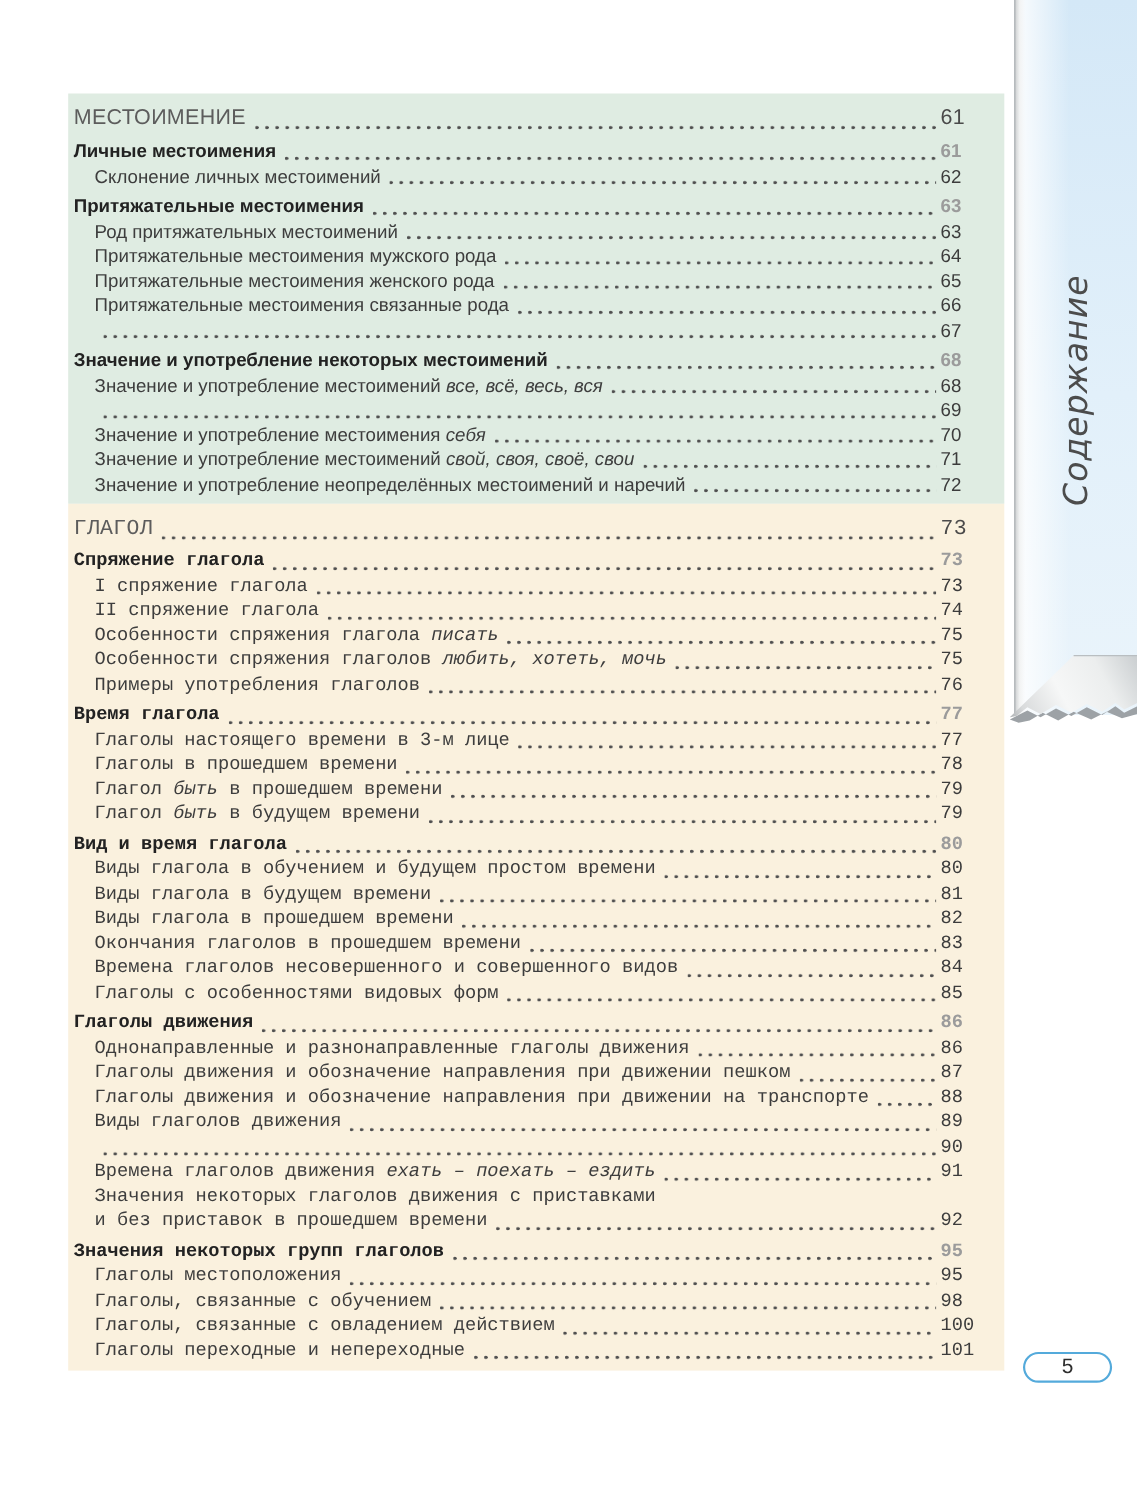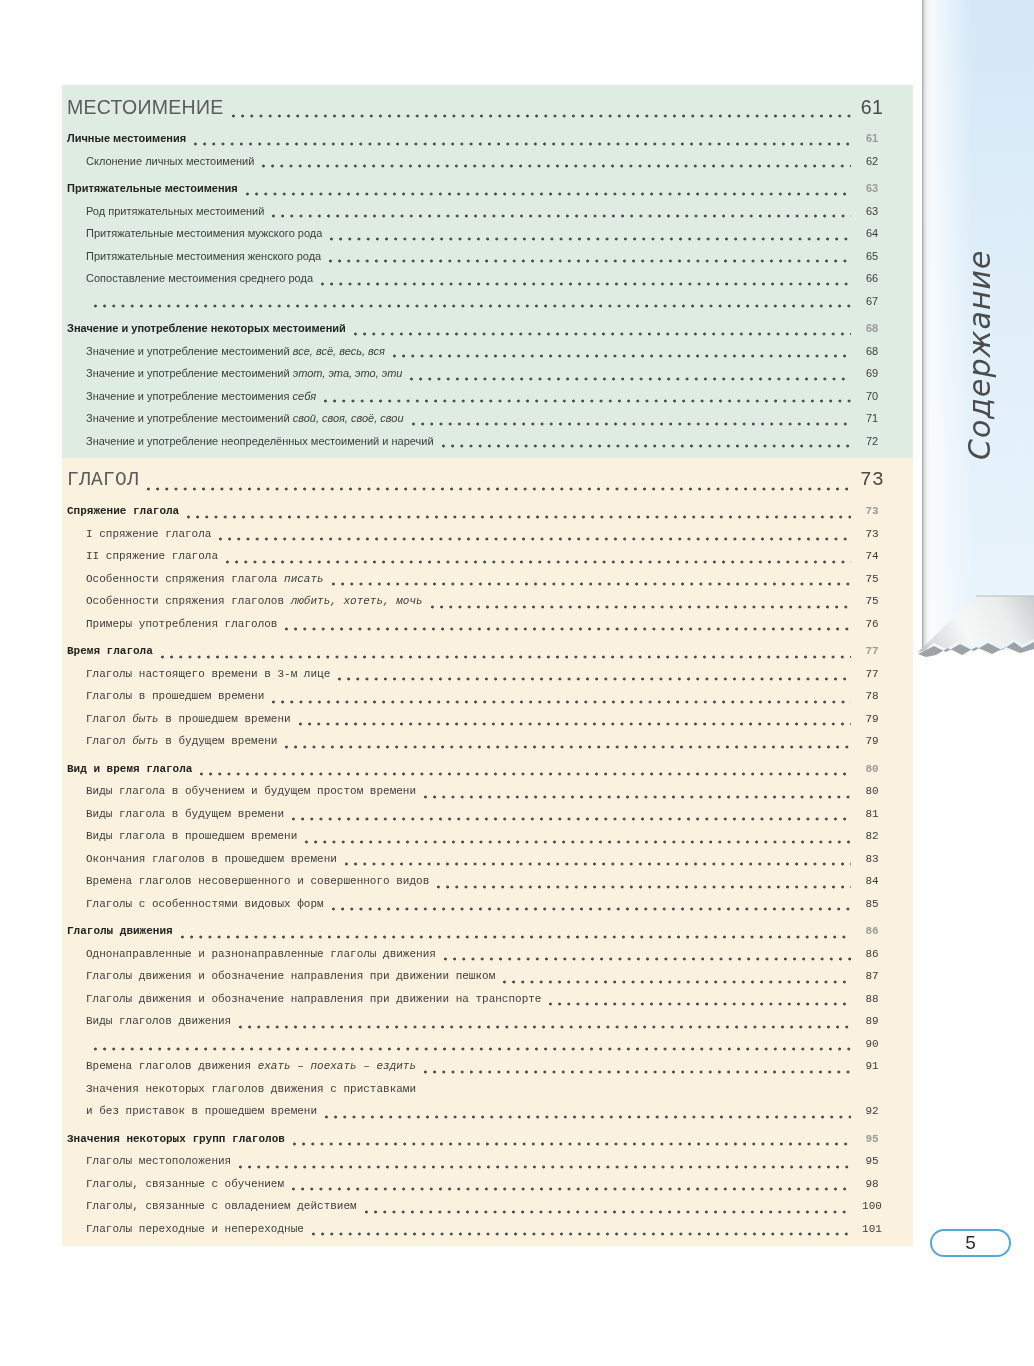--- a/index.html
+++ b/index.html
@@ -10,42 +10,42 @@
     overflow:hidden;
     font-family:"Liberation Sans","DejaVu Sans",sans-serif;
   }
   
   .content{position:absolute;left:62px;top:85px;width:851px;}
   .section{padding:6px 0;}
   .section.green{background:#dfece2;}
   .section.cream{background:#faf1de;font-family:Liberation Mono, monospace;}
   .row{
     display:flex;align-items:baseline;
-    font-size:11px;line-height:22.5px;
+    font-size:17px;line-height:22.5px;
     color:#3d3d3d;
     padding:0 24px 0 24px;
   }
   .row.top{
     font-size:19.5px;line-height:29px;
     color:#5c5c5c;letter-spacing:.3px;
     margin-top:2px;padding-left:5px;
   }
   .row.bold{
     font-weight:700;color:#222222;
     margin-top:5px;padding-left:5px;
   }
   .row .label em{font-style:italic;}
   .row .label{white-space:nowrap;}
   .dots{flex:1;align-self:stretch;position:relative;margin:0 2px 0 6px;min-width:14px;}
   .dots::before{
     content:"";position:absolute;left:2px;right:2px;bottom:4px;height:4px;
     background-image:radial-gradient(circle at 1.6px 2px,#4f4f4f 1.35px,rgba(0,0,0,0) 1.7px);
     background-size:9.2px 4px;background-repeat:repeat-x;
   }
-  .pageno{min-width:34px;text-align:center;color:#3c3c3c;}
+  .pageno{min-width:34px;text-align:left;color:#3c3c3c;}
   .row.top .pageno{color:#4a4a4a;}
   .pageno.gray{color:#9b9b9b;}
   
   .side-strip{
     position:absolute;left:922px;top:0;width:112px;height:650px;
     background:
       linear-gradient(to right, rgba(255,255,255,.95) 0px, rgba(255,255,255,0) 45%),
       linear-gradient(to bottom,#d4e8f7 0%,#e2f0fa 55%,#eaf4fb 100%);
   }
   .side-strip::before{
@@ -104,40 +104,39 @@
           <span class="label"><span>Притяжательные местоимения мужского рода</span></span>
           <span class="dots"></span>
           <span class="pageno">64</span>
         </div>
         <div class="row normal">
           <span class="label"><span>Притяжательные местоимения женского рода</span></span>
           <span class="dots"></span>
           <span class="pageno">65</span>
         </div>
         <div class="row normal">
-          <span class="label"><span>Сопоставление местоимения среднего рода</span></span>
+          <span class="label"><span>Притяжательные местоимения связанные рода</span></span>
           <span class="dots"></span>
           <span class="pageno">66</span>
         </div>
         <div class="row normal">
           <span class="dots"></span>
           <span class="pageno">67</span>
         </div>
         <div class="row bold">
           <span class="label"><span>Значение и употребление некоторых местоимений</span></span>
           <span class="dots"></span>
           <span class="pageno gray">68</span>
         </div>
         <div class="row normal">
           <span class="label"><span>Значение и употребление местоимений </span><em>все, всё, весь, вся</em></span>
           <span class="dots"></span>
           <span class="pageno">68</span>
         </div>
         <div class="row normal">
-          <span class="label"><span>Значение и употребление местоимений </span><em>этот, эта, это, эти</em></span>
           <span class="dots"></span>
           <span class="pageno">69</span>
         </div>
         <div class="row normal">
           <span class="label"><span>Значение и употребление местоимения </span><em>себя</em></span>
           <span class="dots"></span>
           <span class="pageno">70</span>
         </div>
         <div class="row normal">
           <span class="label"><span>Значение и употребление местоимений </span><em>свой, своя, своё, свои</em></span>

